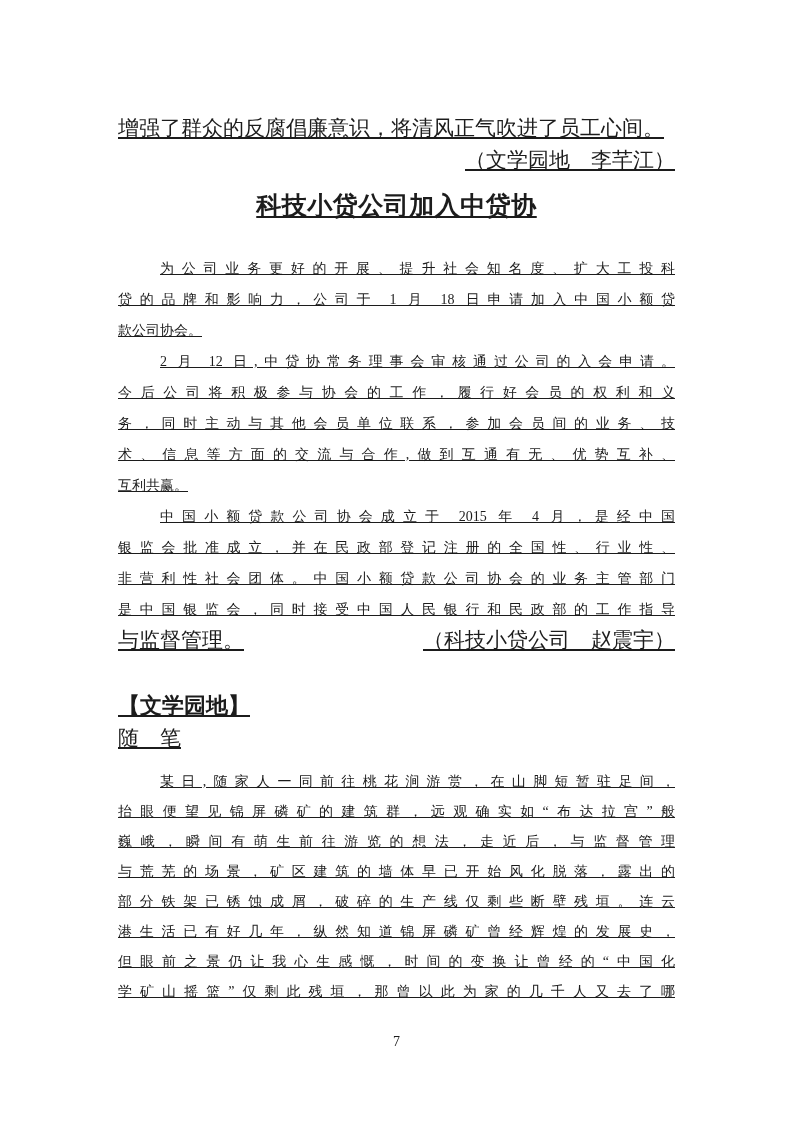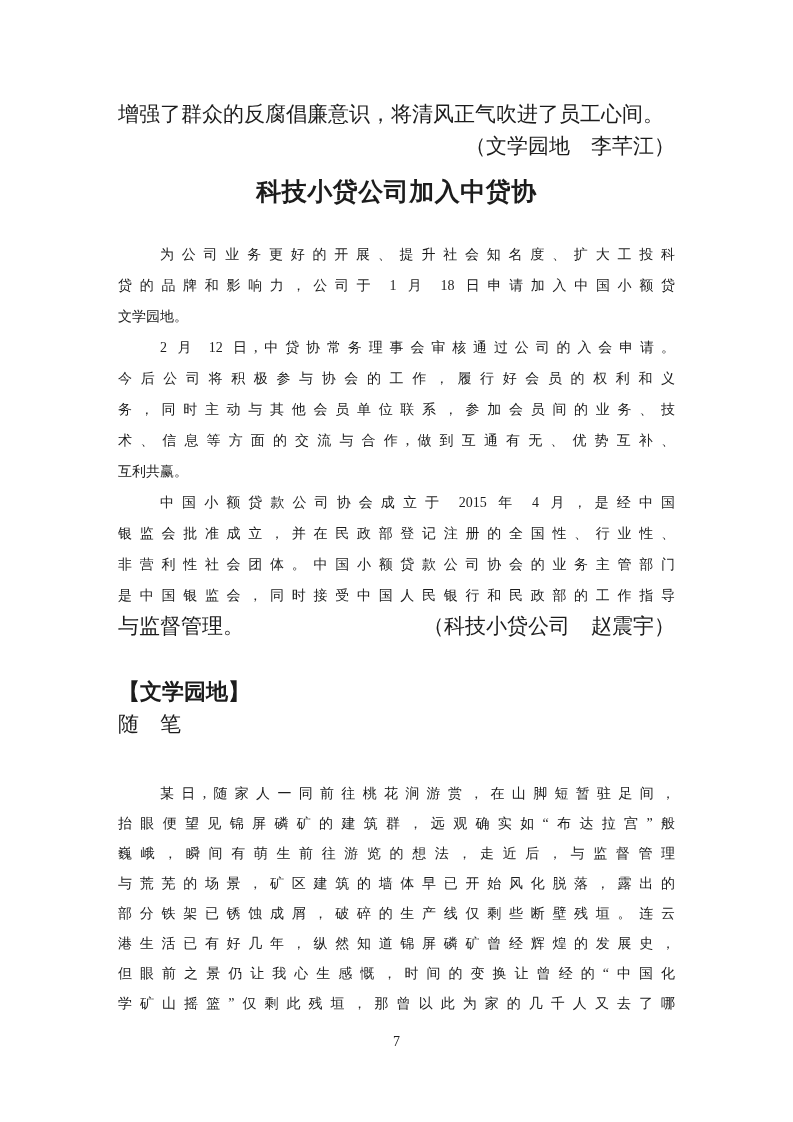--- a/index.html
+++ b/index.html
@@ -10,22 +10,23 @@
     height: 1122px;
     background: #ffffff;
     color: #1c1c1c;
     font-family: "Liberation Serif", "DejaVu Serif", serif;
     overflow: hidden;
   }
 
   .content {
     position: absolute;
     left: 118px;
-    top: 98px;
+    top: 112px;
     width: 557px;
+    text-decoration: underline;
   }
 
   .line {
     font-size: 14px;
     line-height: 31px;
     text-align: justify;
     text-justify: inter-character;
   }
   .line.fill { text-align-last: justify; }
   .line.indent { text-indent: 42px; }
@@ -70,21 +71,21 @@
   }
 
   .essay-title {
     font-size: 21px;
     line-height: 34px;
     font-weight: 500;
     text-align: left;
     font-family: "Liberation Sans", "DejaVu Sans", sans-serif;
   }
 
-  .essay { margin-top: 38px; }
+  .essay { margin-top: 12px; }
   .essay .line { line-height: 30px; }
 
   .page-number {
     position: absolute;
     top: 1032px;
     left: 0;
     width: 100%;
     text-align: center;
     font-size: 14px;
     line-height: 20px;
@@ -98,21 +99,21 @@
 
     <div class="lead-line">增强了群众的反腐倡廉意识，将清风正气吹进了员工心间。</div>
 
     <div class="byline">（文学园地　李芊江）</div>
 
     <h1 class="article-title">科技小贷公司加入中贷协</h1>
 
     <div class="paragraph first">
         <div class="line indent fill">为公司业务更好的开展、提升社会知名度、扩大工投科</div>
         <div class="line fill">贷的品牌和影响力，公司于 1 月 18 日申请加入中国小额贷</div>
-        <div class="line">文学园地。</div>
+        <div class="line">款公司协会。</div>
       </div>
 
     <div class="paragraph">
         <div class="line indent fill">2 月 12 日,中贷协常务理事会审核通过公司的入会申请。</div>
         <div class="line fill">今后公司将积极参与协会的工作，履行好会员的权利和义</div>
         <div class="line fill">务，同时主动与其他会员单位联系，参加会员间的业务、技</div>
         <div class="line fill">术、信息等方面的交流与合作,做到互通有无、优势互补、</div>
         <div class="line">互利共赢。</div>
       </div>
 

